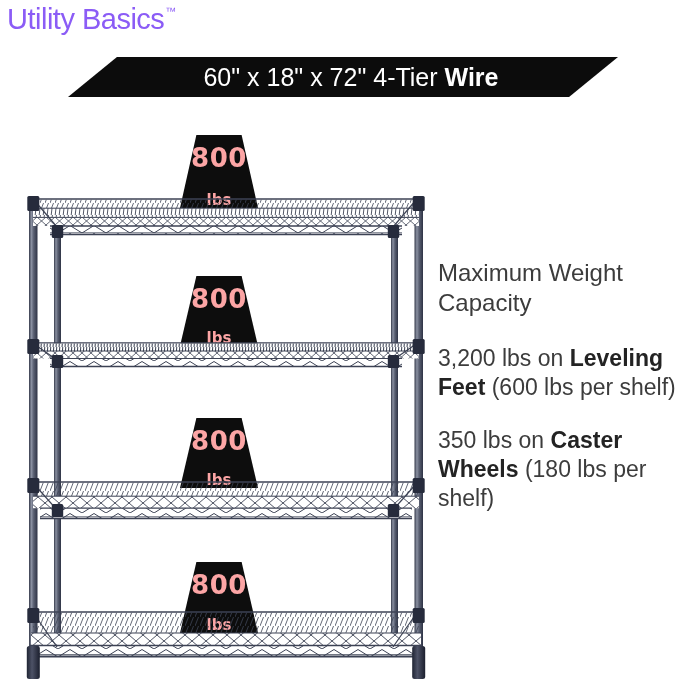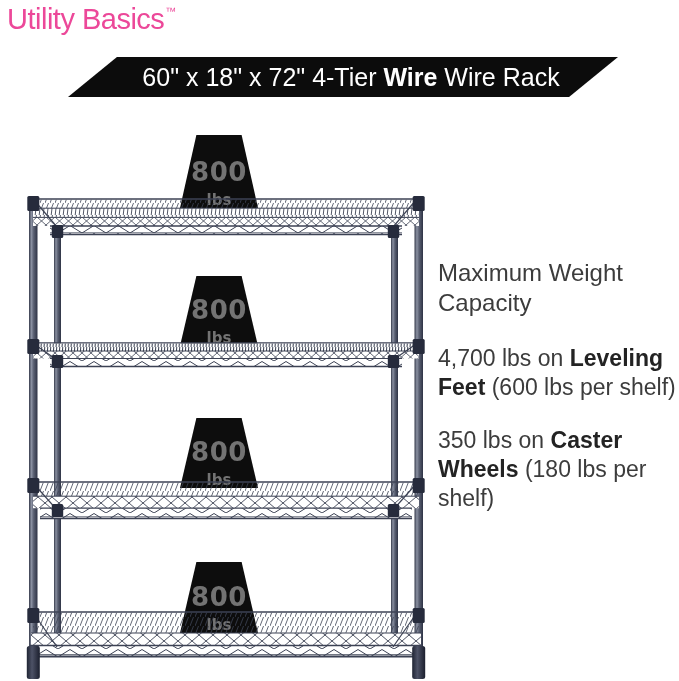--- a/index.html
+++ b/index.html
@@ -3,37 +3,37 @@
 <meta charset="utf-8">
 <style>
   html,body{margin:0;padding:0;background:#fff;}
   .stage{
     position:relative;width:679px;height:681px;background:#ffffff;
     font-family:"Liberation Sans",sans-serif;overflow:hidden;
   }
   
   .logo{
     position:absolute;left:7px;top:3px;
-    font-size:29px;letter-spacing:-0.5px;color:#ec4899;font-weight:400;
+    font-size:29px;letter-spacing:-0.5px;color:#8b5cf6;font-weight:400;
   }
   .logo sup{font-size:11px;vertical-align:top;position:relative;top:2px;left:1px;}
   
   .banner{
     position:absolute;left:68px;top:57px;width:550px;height:40px;
     background:#0c0c0c;color:#ffffff;
     clip-path:polygon(8.9% 0,100% 0,91.1% 100%,0 100%);
     display:flex;align-items:center;justify-content:center;
     font-size:25px;padding-left:16px;box-sizing:border-box;white-space:pre;
   }
   .banner .b{font-weight:700;}
   
   .weight{
-    position:absolute;width:78px;background:#0d0d0d;color:#737373;
+    position:absolute;width:78px;background:#0d0d0d;color:#fca5a5;
     clip-path:polygon(21% 0,79% 0,100% 100%,0 100%);
-    display:flex;flex-direction:column;align-items:center;justify-content:flex-end;
+    display:flex;flex-direction:column;align-items:center;justify-content:space-between;
     padding-top:10px;box-sizing:border-box;z-index:1;text-align:center;
     font-family:"DejaVu Sans","Liberation Sans",sans-serif;
   }
   .weight .val{font-size:26px;font-weight:700;line-height:1;letter-spacing:0.5px;}
   .weight .unit{font-size:15px;font-weight:700;line-height:1;margin-top:8px;}
   #w1{left:180px;top:135px;height:73px;}
   #w2{left:180px;top:276px;height:70px;}
   #w3{left:180px;top:418px;height:70px;}
   #w4{left:180px;top:562px;height:71px;}
   .rack{position:absolute;left:10px;top:185px;z-index:2;}
@@ -43,21 +43,21 @@
   .captions p{font-size:23px;line-height:1.27;margin:0 0 24px 0;}
   .captions .b{font-weight:700;color:#232323;}
 </style>
 </head>
 <body>
 
 <div class="stage">
 
   <div class="logo"><span>Utility Basics</span><sup>™</sup></div>
 
-  <div class="banner"><span>60" x 18" x 72" 4-Tier </span><span class="b">Wire</span><span> Wire Rack</span></div>
+  <div class="banner"><span>60" x 18" x 72" 4-Tier </span><span class="b">Wire</span></div>
 
   <div class="weight" id="w1">
     <span class="val">800</span>
     <span class="unit">lbs</span>
   </div>
   <div class="weight" id="w2">
     <span class="val">800</span>
     <span class="unit">lbs</span>
   </div>
   <div class="weight" id="w3">
@@ -190,17 +190,17 @@
     </g>
 
     <g>
       <rect x="16.8" y="461" width="13" height="33" rx="2.5" fill="url(#fg)"></rect>
       <rect x="402.2" y="461" width="13" height="33" rx="2.5" fill="url(#fg)"></rect>
     </g>
   </svg>
 
   <div class="captions">
     <h3>Maximum Weight Capacity</h3>
-    <p><span>4,700 lbs on </span><span class="b">Leveling Feet</span><span> (600 lbs per shelf)</span></p>
+    <p><span>3,200 lbs on </span><span class="b">Leveling Feet</span><span> (600 lbs per shelf)</span></p>
     <p><span>350 lbs on </span><span class="b">Caster Wheels</span><span> (180 lbs per shelf)</span></p>
   </div>
 
 </div>
 
 </body></html>

